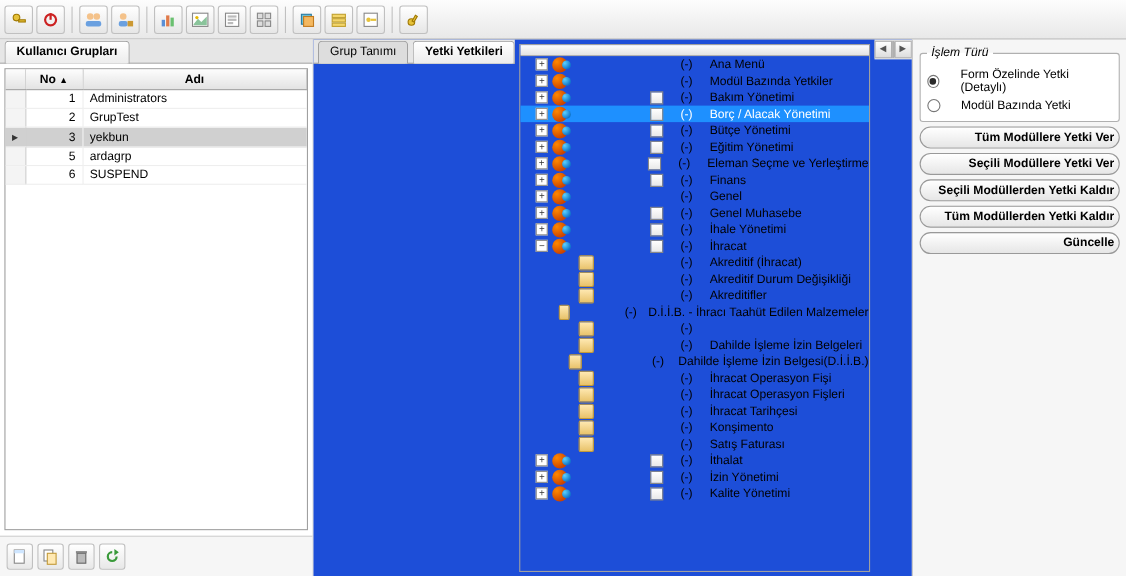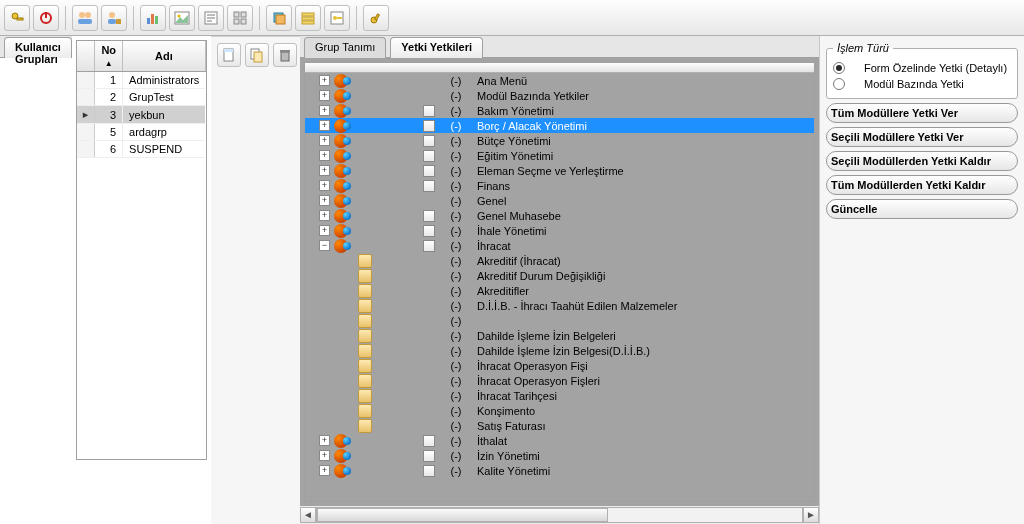--- a/index.html
+++ b/index.html
@@ -4,40 +4,40 @@
 <style>
   * { box-sizing: border-box; margin: 0; padding: 0; font-family: Tahoma, Arial, sans-serif; font-size: 11px; }
   body { background: #f0f0f0; width: 1024px; height: 524px; overflow: hidden; }
 
   .toolbar { height: 36px; background: linear-gradient(#fdfdfd, #e8e8e8); border-bottom: 1px solid #b0b0b0; display: flex; align-items: center; padding: 2px 4px; gap: 3px; }
   .toolbar-btn { width: 26px; height: 26px; border: 1px solid #c0c0c0; border-radius: 3px; background: linear-gradient(#fff, #e6e6e6); display: flex; align-items: center; justify-content: center; cursor: pointer; }
   .toolbar-sep { width: 1px; height: 24px; background: #c0c0c0; margin: 0 3px; }
 
   .main { display: flex; height: 488px; }
 
-  .left-pane { width: 300px; display: flex; flex-direction: row; border-right: 1px solid #c8c8c8; background: #fff; }
+  .left-pane { width: 300px; display: flex; flex-direction: column; border-right: 1px solid #c8c8c8; background: #fff; }
   .tabs { display: flex; height: 22px; background: #e6e6e6; border-bottom: 1px solid #a0a0a0; }
   .tab { padding: 3px 10px; border: 1px solid #a0a0a0; border-bottom: none; background: linear-gradient(#fff, #ececec); border-radius: 4px 4px 0 0; margin-left: 4px; font-weight: bold; position: relative; top: 1px; }
   .tab.inactive { background: #ddd; font-weight: normal; }
 
   .grid-wrap { flex: 1; padding: 4px; background: #fff; }
   .grid { border: 1px solid #a0a0a0; height: 420px; overflow: auto; }
   .grid th { background: linear-gradient(#fdfdfd, #e3e3e3); border-right: 1px solid #c0c0c0; border-bottom: 1px solid #a0a0a0; padding: 3px 6px; text-align: center; font-weight: bold; position: sticky; top: 0; }
   .grid td { border-bottom: 1px solid #eee; padding: 2px 6px; }
   .grid td.rowhead { width: 16px; border-right: 1px solid #ccc; background: #f4f4f4; }
   .grid td.num { text-align: right; width: 36px; border-right: 1px solid #eee; }
   .grid tr.sel td { background: #d0d0d0; }
   .grid tr.sel td.rowhead { background: #d0d0d0; }
   .grid table { width: 100%; border-collapse: collapse; }
   .rowptr { color: #333; }
 
   .left-btm { display: flex; gap: 4px; padding: 6px; border-top: 1px solid #d0d0d0; background: #f6f6f6; }
   .mini-btn { width: 24px; height: 24px; border: 1px solid #c0c0c0; border-radius: 3px; background: linear-gradient(#fff,#e8e8e8); cursor: pointer; display: flex; align-items: center; justify-content: center; }
 
-  .center-pane { flex: 1; display: flex; flex-direction: column; background: #a3a3a3; }
+  .center-pane { flex: 1; display: flex; flex-direction: row; background: #1d4ed8; }
   .center-tabs .tab:first-child { font-weight: normal; background:#ddd; }
   .center-tabs .tab.active { font-weight: bold; background: linear-gradient(#fff,#ececec); }
 
   .tree-wrap { flex: 1; overflow: auto; border: 1px solid #a0a0a0; margin: 4px; position: relative; }
   .tree-row { display: flex; align-items: center; height: 15px; white-space: nowrap; }
   .tree-row.sel { background: #1e90ff; color: #fff; }
   .toggle { width: 11px; height: 11px; border: 1px solid #888; background: #fff; font-size: 9px; line-height: 9px; text-align: center; margin-right: 4px; color: #333; }
   .node-ico { width: 14px; height: 14px; background: radial-gradient(circle at 30% 30%, #ff8800 0%, #cc4400 70%); border-radius: 50%; margin-right: 3px; position: relative; }
   .node-ico::after { content: ""; position: absolute; right: -3px; top: 3px; width: 8px; height: 8px; background: radial-gradient(circle at 30% 30%, #5bd1ff 0%, #1177cc 70%); border-radius: 50%; }
   .leaf-ico { width: 14px; height: 14px; background: linear-gradient(#ffe9b3,#e8c26a); border: 1px solid #c29a3a; border-radius: 2px; margin-right: 3px; }
@@ -49,21 +49,21 @@
 
   .right-pane { width: 205px; padding: 6px; border-left: 1px solid #c8c8c8; background: #f6f6f6; display: flex; flex-direction: column; gap: 4px; }
   .row-field { display: flex; align-items: center; gap: 6px; margin-bottom: 4px; }
   .row-field label { width: 40px; }
   .row-field select { flex: 1; border: 1px solid #999; height: 20px; background: #fff; }
   .fieldset { border: 1px solid #b0b0b0; border-radius: 3px; padding: 6px; background: #fff; }
   .fieldset legend { padding: 0 4px; font-style: italic; }
   .radio-row { display: flex; align-items: center; gap: 19px; padding: 2px 0; }
   .radio { width: 12px; height: 12px; border: 1px solid #777; border-radius: 50%; display: inline-flex; align-items: center; justify-content: center; background: #fff; }
   .radio.on::after { content: ""; width: 6px; height: 6px; border-radius: 50%; background: #2a2a2a; }
-  .btn { border: 1px solid #999; border-radius: 10px; padding: 3px 4px; background: linear-gradient(#fff,#e6e6e6); text-align: left; cursor: pointer; font-weight: bold; }
+  .btn { border: 1px solid #999; border-radius: 10px; padding: 3px 4px; background: linear-gradient(#fff,#e6e6e6); text-align: right; cursor: pointer; font-weight: bold; }
 
   .tree-head { height: 10px; background: linear-gradient(#fdfdfd,#e3e3e3); border-bottom: 1px solid #b0b0b0; position: sticky; top: 0; z-index: 2; }
   .hscroll { height: 18px; background: #ececec; display: flex; align-items: center; }
   .hscroll .arrow { width: 16px; height: 16px; border: 1px solid #b0b0b0; background: linear-gradient(#fff,#ddd); text-align: center; line-height: 14px; font-size: 10px; color: #555; }
   .hscroll .track { flex:1; height: 16px; border: 1px solid #b0b0b0; background: #f2f2f2; position: relative; }
   .hscroll .thumb { position: absolute; left: 0; top: 0; bottom: 0; width: 60%; background: linear-gradient(#fcfcfc,#d8d8d8); border: 1px solid #b0b0b0; }
 
   
   svg { width: 16px; height: 16px; }
 </style>

